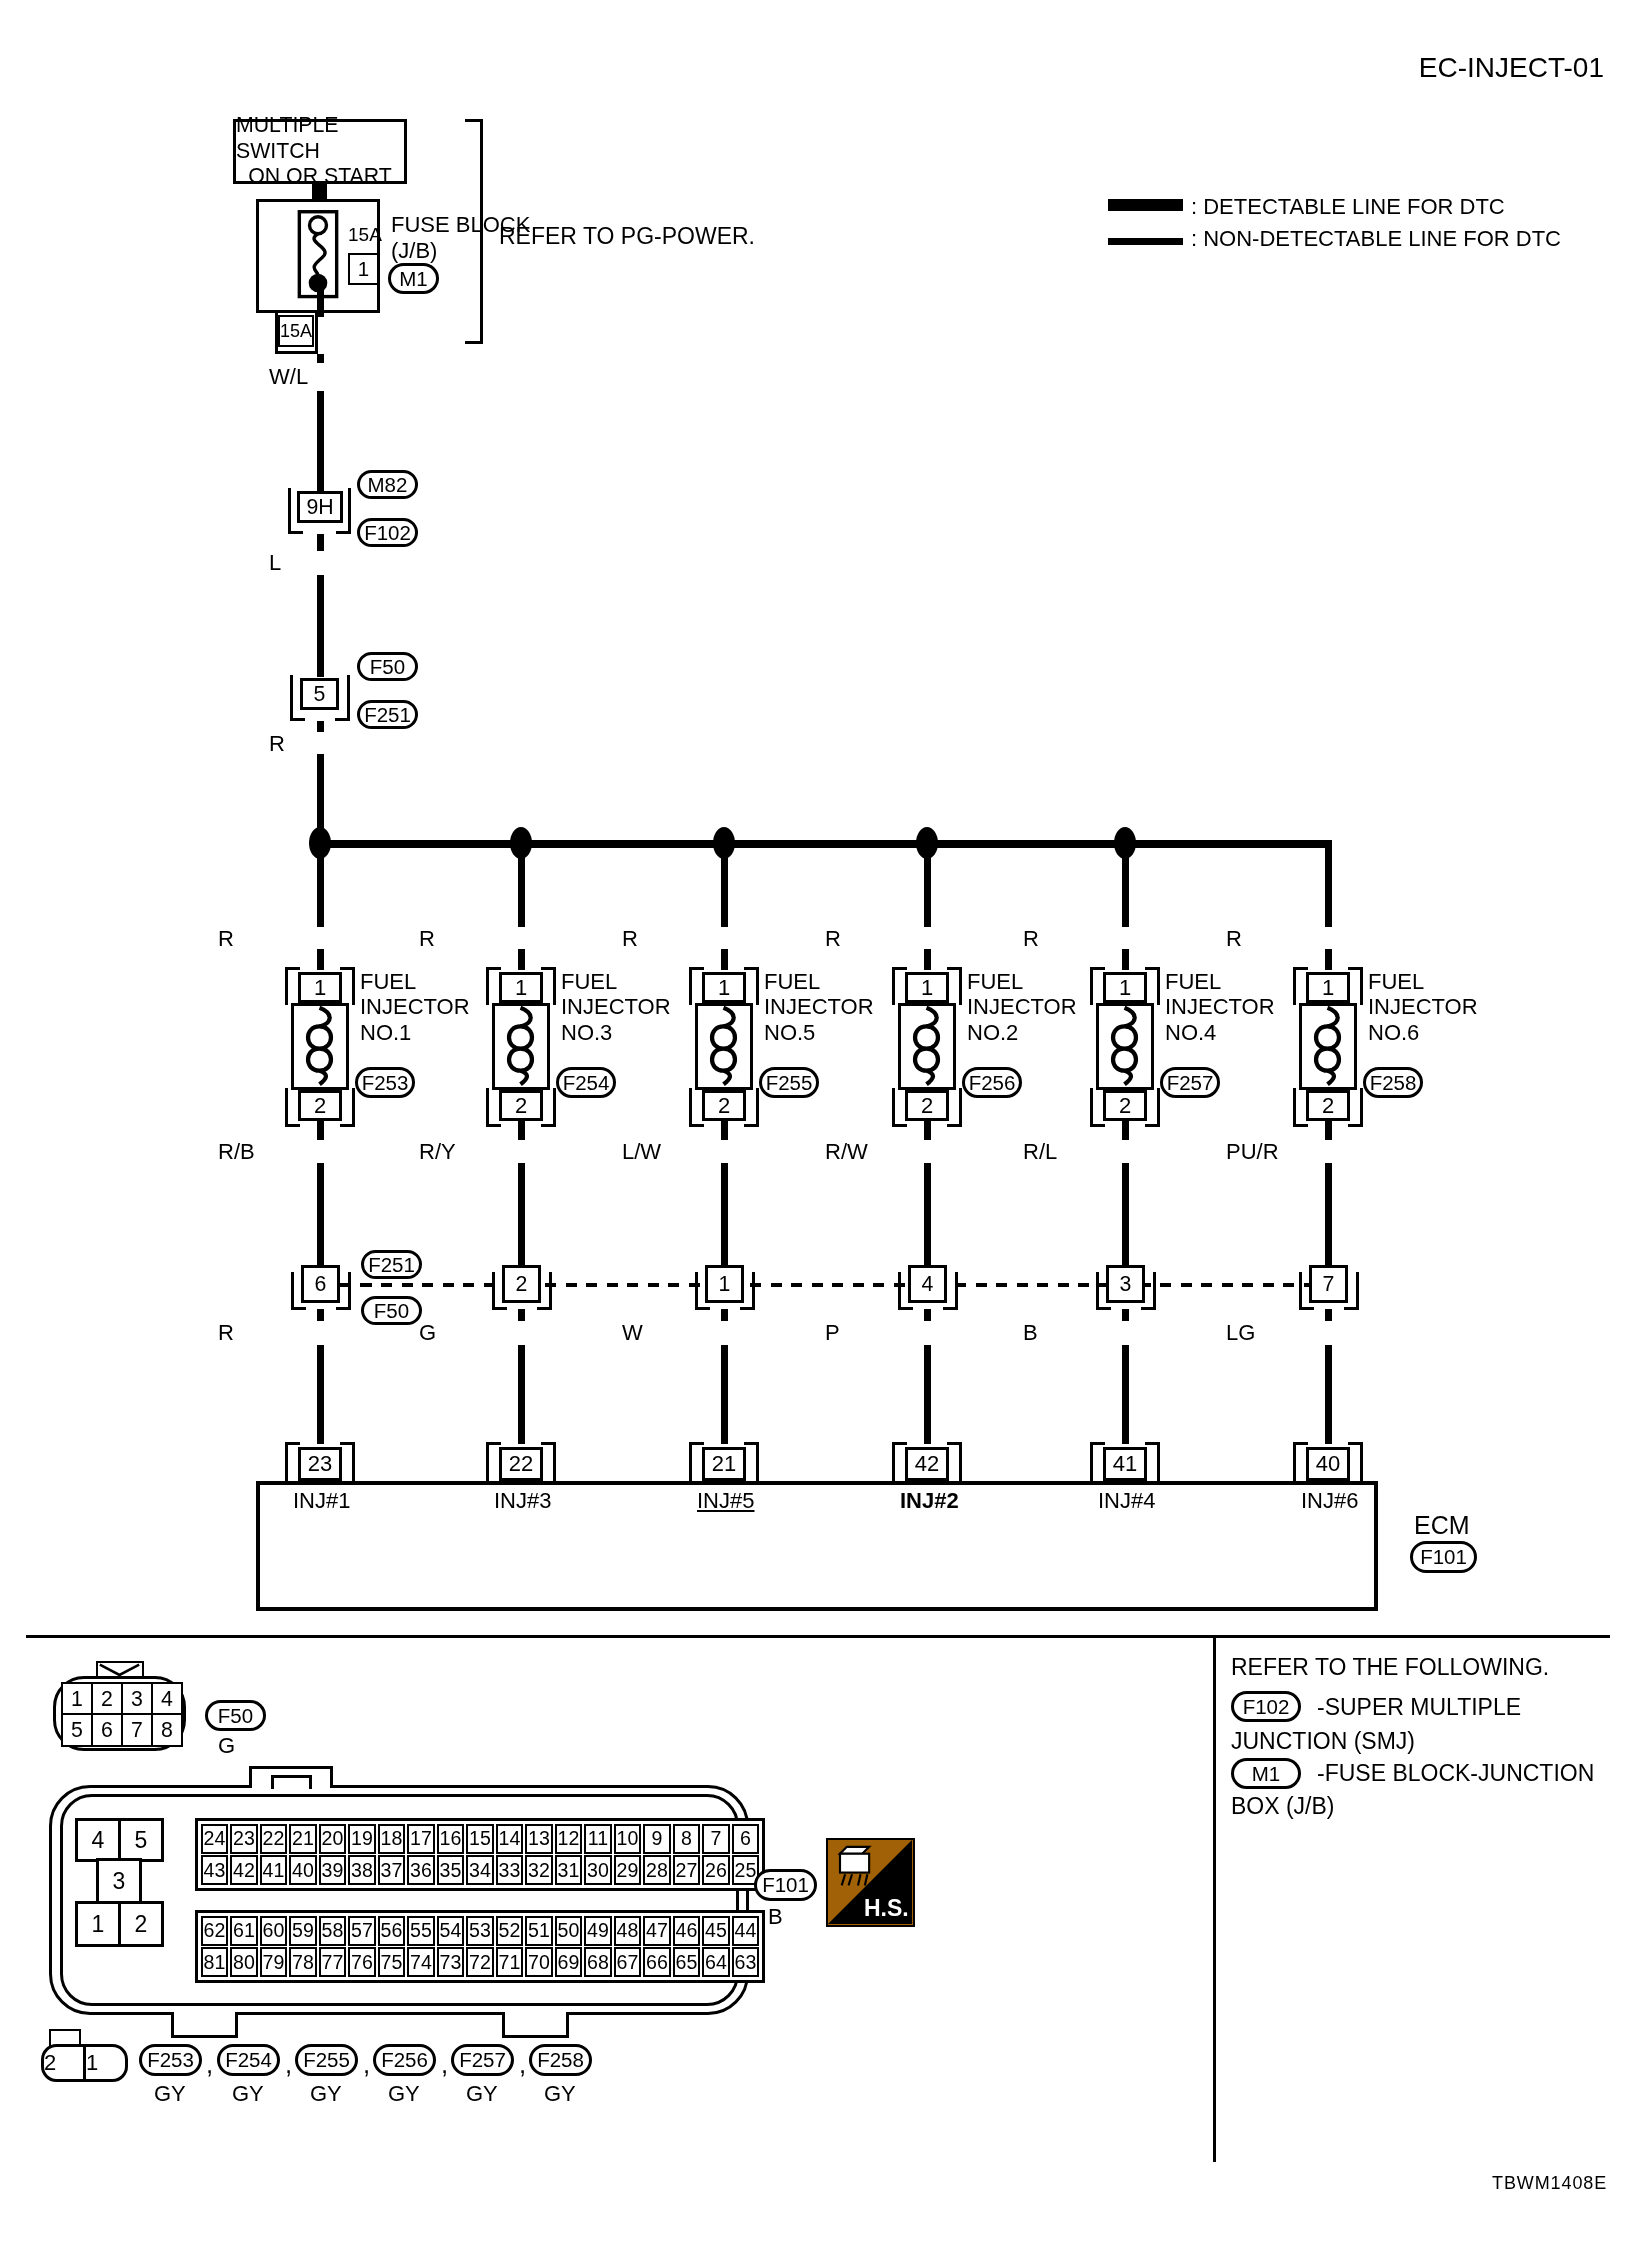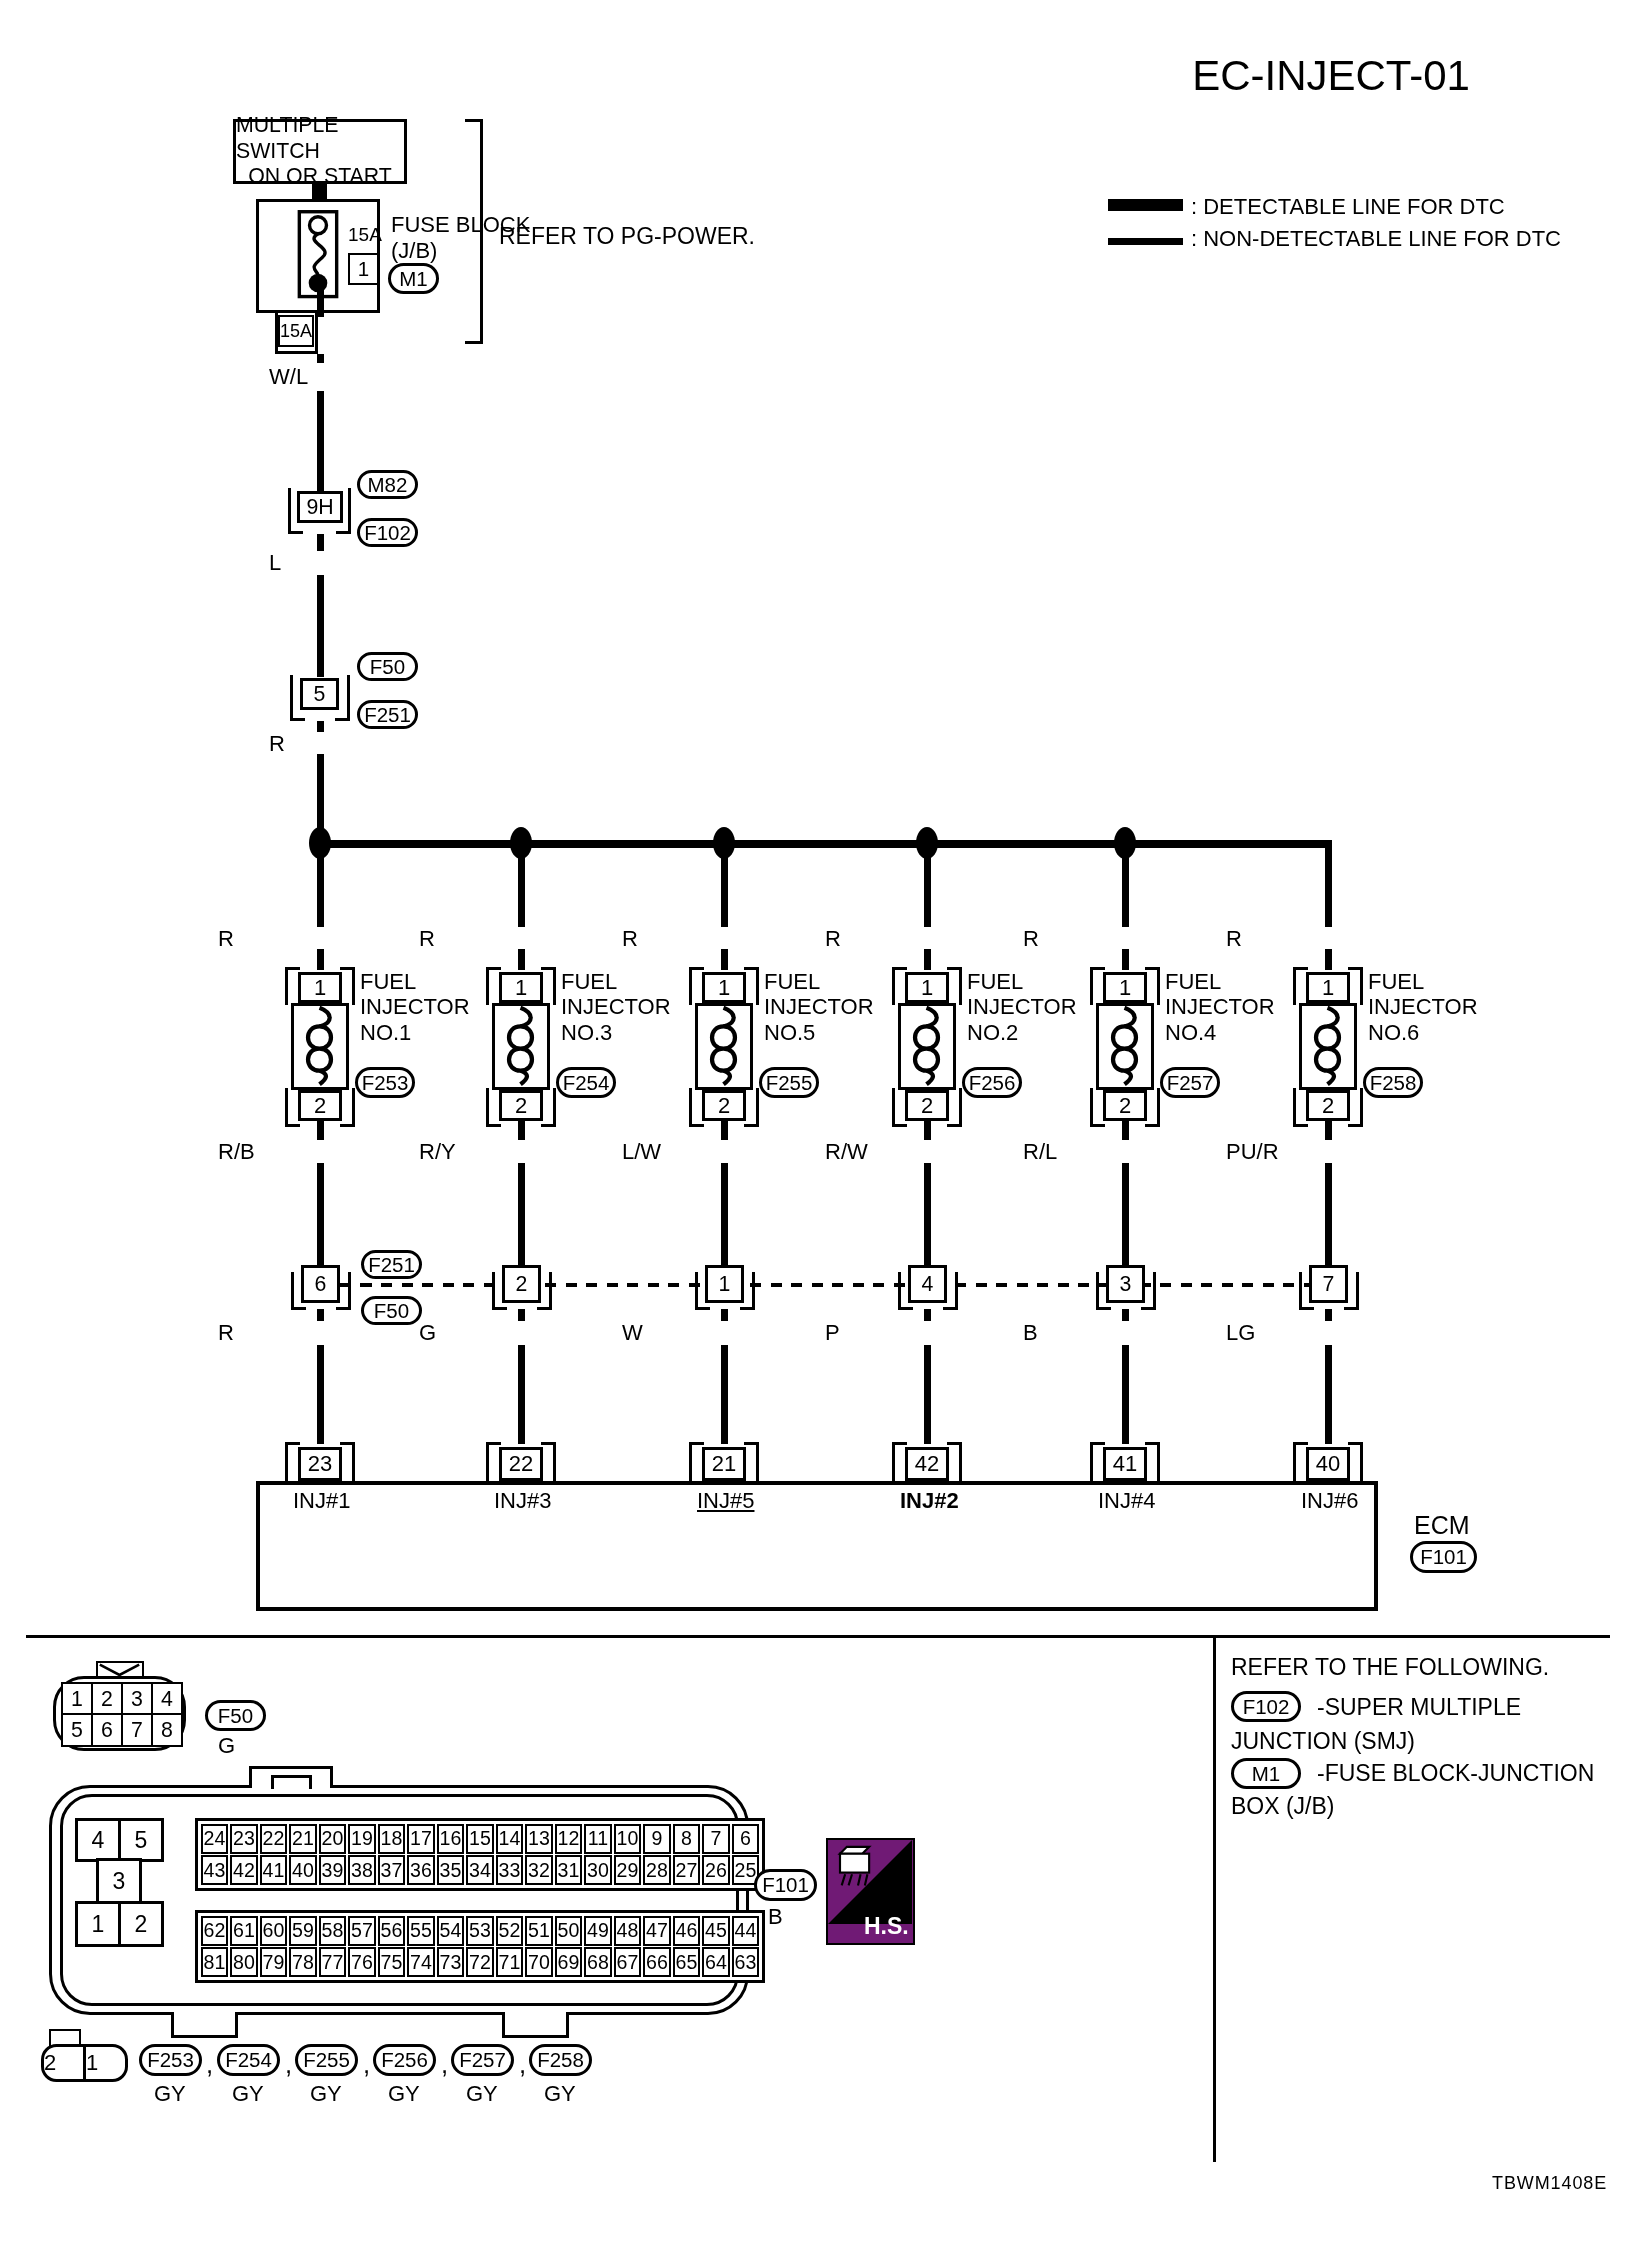--- a/index.html
+++ b/index.html
@@ -32,21 +32,21 @@
   .fcell{ position:absolute; width:32px; height:34px; border:2.6px solid #000; background:#fff;
           display:flex; align-items:center; justify-content:center; font-size:21.3px; }
   .lcell{ position:absolute; border:3.4px solid #000; background:#fff; display:flex;
           align-items:center; justify-content:center; font-size:23px; }
 </style>
 </head>
 <body>
 
 <div id="page">
 
-  <div class="t" style="left:1058px;top:53px;width:546px;text-align:center;font-size:42px;">EC-INJECT-01</div>
+  <div class="t" style="left:1058px;top:53px;width:546px;text-align:right;font-size:28px;">EC-INJECT-01</div>
 
   <div class="wire" style="left:1108px;top:199px;width:75px;height:12px;"></div>
   <div class="t" style="left:1191px;top:195px;">: DETECTABLE LINE FOR DTC</div>
   <div class="wire" style="left:1108px;top:238px;width:75px;height:6.8px;"></div>
   <div class="t" style="left:1191px;top:227px;">: NON-DETECTABLE LINE FOR DTC</div>
 
   <div class="abs" style="left:233px;top:119px;width:174px;height:65px;border:3.4px solid #000;background:#fff;
        display:flex;flex-direction:column;align-items:center;justify-content:center;font-size:21.3px;line-height:25.6px;">
     <span>MULTIPLE SWITCH</span>
     <span>ON OR START</span>
@@ -418,21 +418,21 @@
         <div class="gcell">67</div>
         <div class="gcell">66</div>
         <div class="gcell">65</div>
         <div class="gcell">64</div>
         <div class="gcell">63</div>
       </div>
     </div>
   <div class="oval" style="left:754px;top:1869px;width:63px;height:32px;">F101</div>
   <div class="t ctr" style="left:768px;top:1905px;width:34px;">B</div>
 
-  <div class="abs" style="left:826px;top:1838px;width:89px;height:107px;border:2.6px solid #000;background:#701a75;">
+  <div class="abs" style="left:826px;top:1838px;width:89px;height:89px;border:2.6px solid #000;background:#a16207;">
     <svg width="84" height="84" viewBox="0 0 98 98">
       <polygon points="98,0 98,98 0,98" fill="#000"></polygon>
       <polygon points="14,16 40,16 48,8 22,8" fill="#fff" stroke="#000" stroke-width="2.5"></polygon>
       <rect x="14" y="16" width="34" height="22" fill="#fff" stroke="#000" stroke-width="2.5"></rect>
       <path d="M20,40 l-4,13 M28,40 l-4,13 M38,40 l-3,13 M46,40 l-3,13" stroke="#000" stroke-width="2.5" fill="none"></path>
     </svg>
     <span class="abs" style="right:4.3px;bottom:2.6px;color:#fff;font-weight:bold;font-size:23px;">H.S.</span>
   </div>
 
   <div class="abs" style="left:49px;top:2029px;width:32px;height:17px;border:2.6px solid #000;border-bottom:none;background:#fff;"></div>

